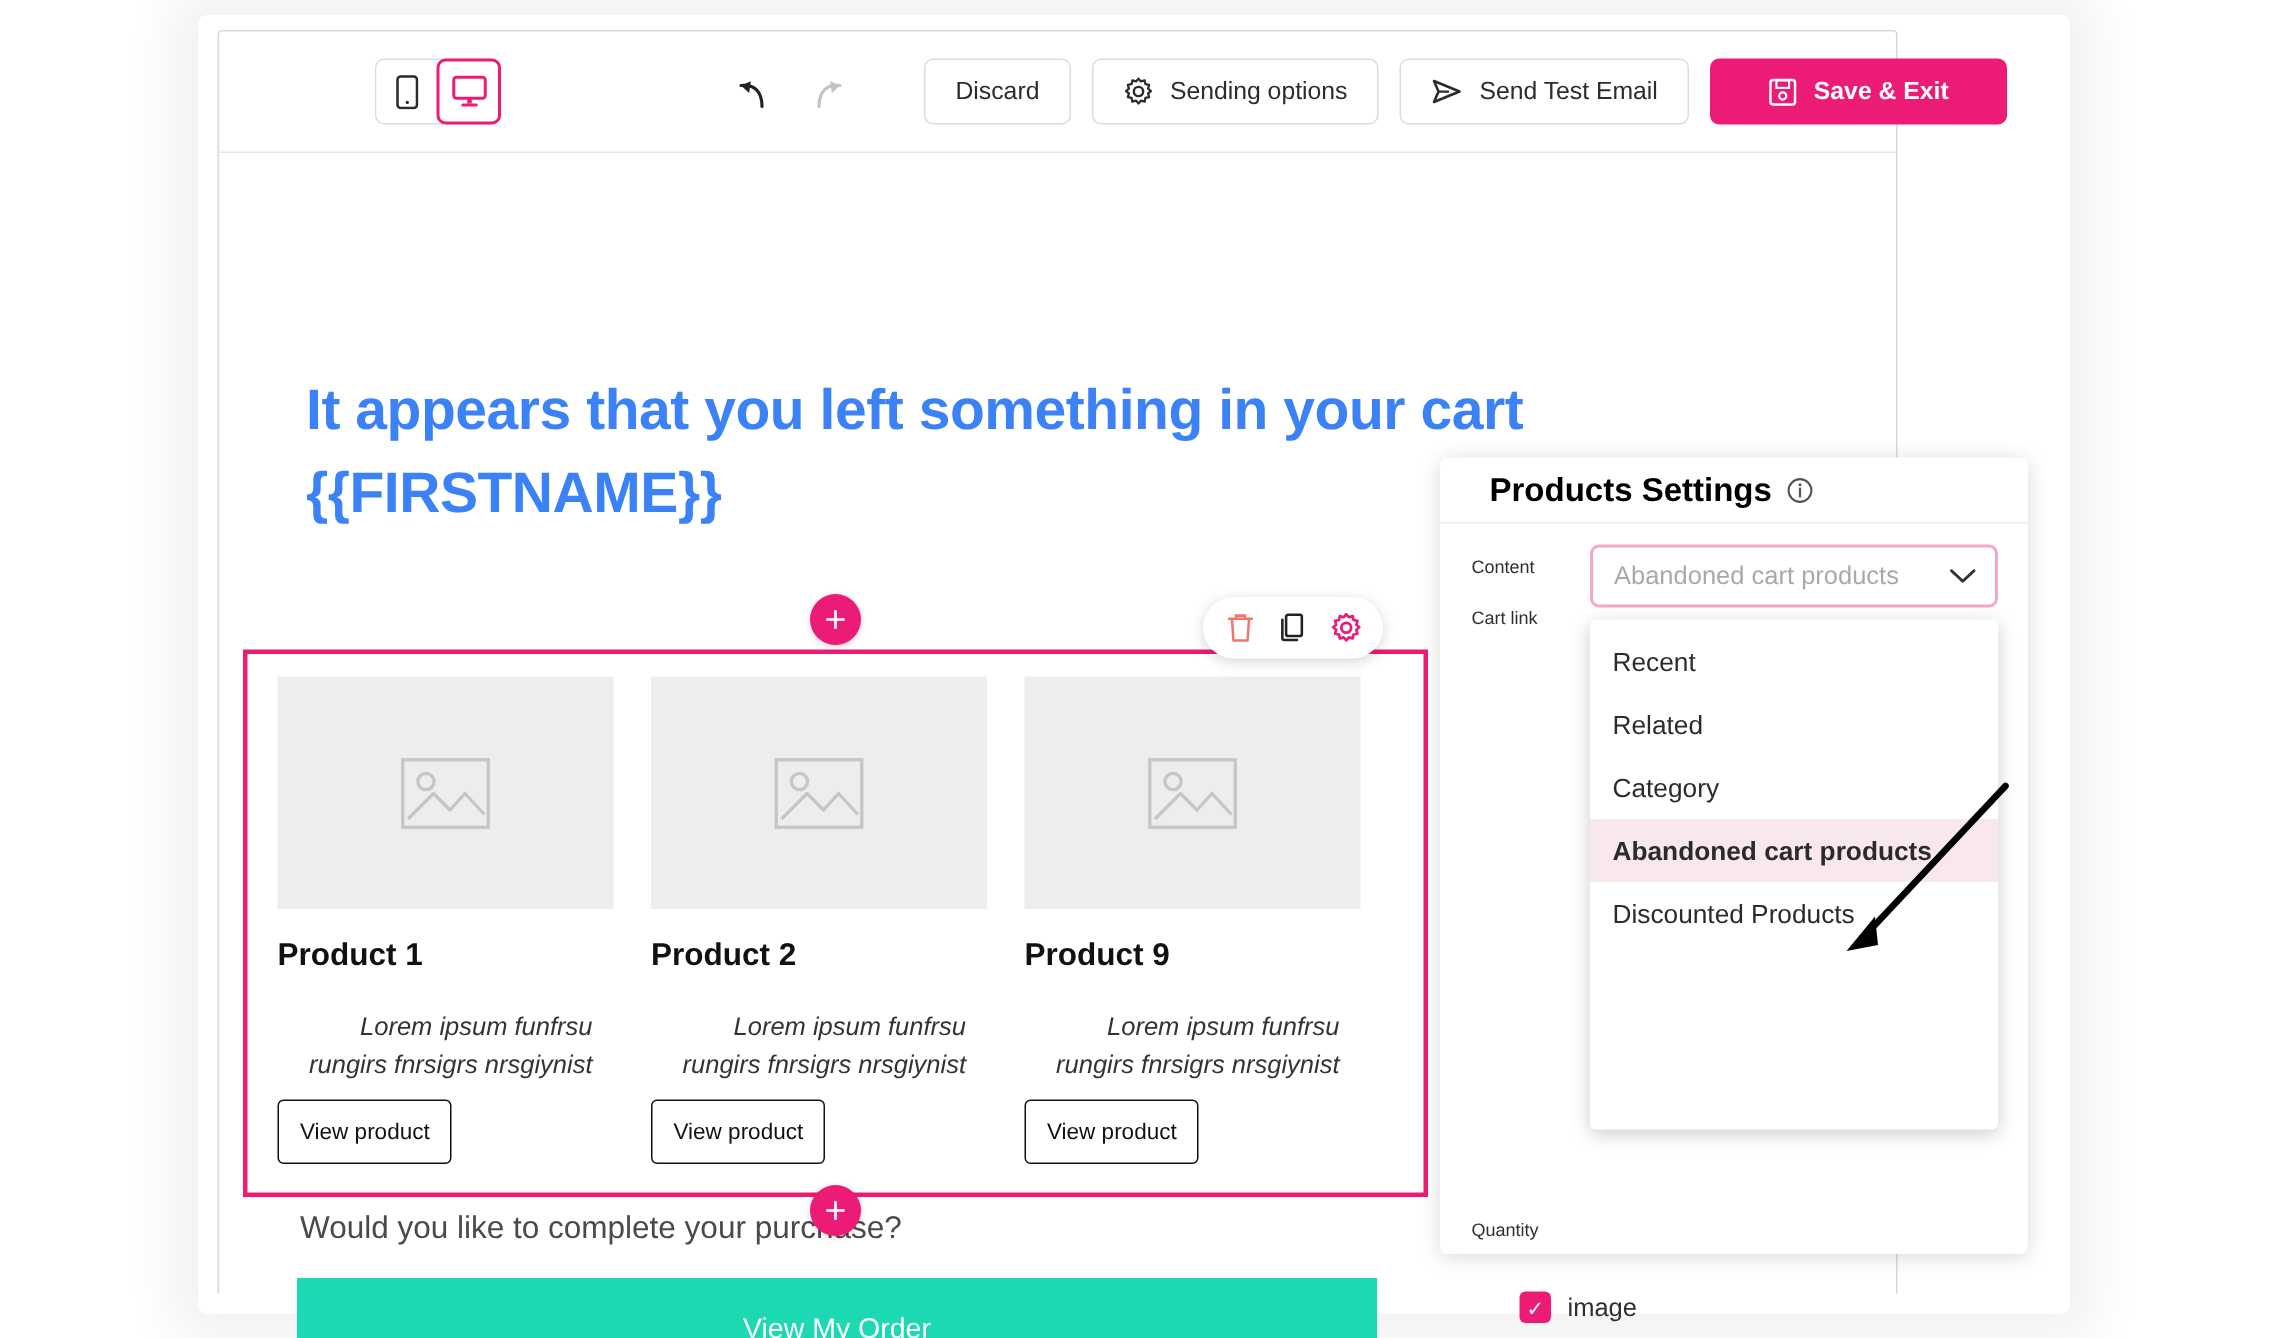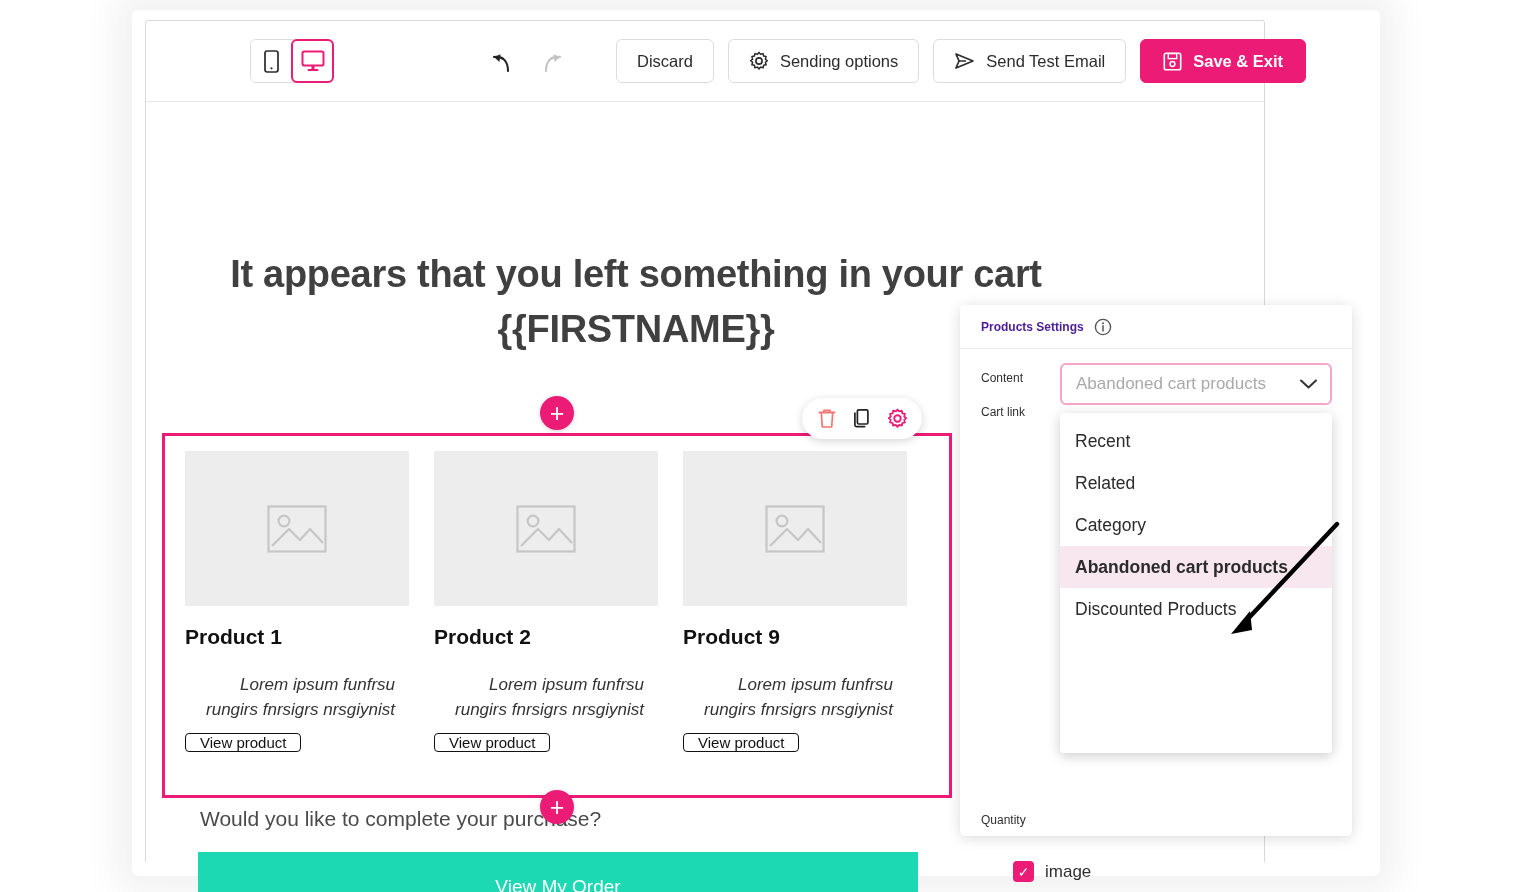--- a/index.html
+++ b/index.html
@@ -62,31 +62,31 @@
   }
   .tb-btn {
     height: 44px; padding: 0 20px;
     display: flex; align-items: center; gap: 11px;
     border: 1px solid #dcdcdc; border-radius: 6px;
     background: #fff; color: #2c2c2c;
     font-size: 16.5px; cursor: pointer; white-space: nowrap;
   }
   .tb-btn.primary {
     background: #ec1b76; border-color: #ec1b76; color: #fff;
-    font-weight: bold; padding: 0 22px;
+    font-weight: bold; padding: 0 38px;
   }
   .tb-btn.primary span { font-weight: 700; }
 
   
   .canvas { position: relative; width: 100%; height: 762px; background: #fff; }
 
   .email-title {
-    position: absolute; left: 70px; top: 145px; width: 840px;
-    text-align: center;
-    font-size: 38px; font-weight: 800; color: #404040;
+    position: absolute; left: 58px; top: 145px; width: 840px;
+    text-align: left;
+    font-size: 38px; font-weight: 800; color: #3b82f6;
     line-height: 1.45; letter-spacing: -0.3px;
   }
 
   .plus-btn {
     position: absolute; width: 34px; height: 34px; border-radius: 50%;
     background: #ec1b76; color: #fff;
     display: flex; align-items: center; justify-content: center;
     font-size: 25px; line-height: 1; font-weight: 300;
     cursor: pointer; z-index: 30;
     box-shadow: 0 1px 4px rgba(0,0,0,0.18);
@@ -119,21 +119,21 @@
     display: flex; align-items: center; justify-content: center;
   }
   .pname { font-size: 21px; font-weight: bold; color: #111; margin-top: 19px; }
   .pdesc {
     font-size: 17px; font-style: italic; color: #333;
     margin-top: 24px; line-height: 1.45; width: 210px; text-align: right;
   }
   .pbtn {
     margin-top: 11px; display: inline-block;
     border: 1.6px solid #111; border-radius: 4px;
-    padding: 0 14px; font-size: 15px; color: #111;
+    padding: 12px 14px; font-size: 15px; color: #111;
     background: #fff; cursor: pointer;
   }
 
   .subtext {
     position: absolute; left: 54px; top: 705px;
     font-size: 21px; color: #4a4a4a;
   }
   .cta {
     position: absolute; left: 52px; top: 750px;
     width: 720px; height: 70px; background: #1DD9B3;
@@ -147,21 +147,21 @@
     width: 392px; height: 531px;
     background: #fff; border-radius: 5px;
     box-shadow: 0 2px 14px rgba(0,0,0,0.15);
     z-index: 40;
   }
   .set-head {
     height: 44px; border-bottom: 1px solid #ececec;
     display: flex; align-items: center; gap: 10px;
     padding: 0 0 0 21px;
   }
-  .set-title { font-size: 12px; font-weight: bold; color: #4c1d95; }
+  .set-title { font-size: 22px; font-weight: bold; color: #000000; margin-left: 12px; }
 
   .set-row { display: flex; align-items: center; padding: 0 21px; }
   #row-content { margin-top: 22px; }
   .set-label { font-size: 12px; color: #2f2f2f; width: 82px; flex: none; }
 
   .select-box {
     position: absolute; left: 1060px; top: 363px;
     width: 272px; height: 42px;
     border: 2px solid #f5a5c8; border-radius: 6px;
     background: #fff;

